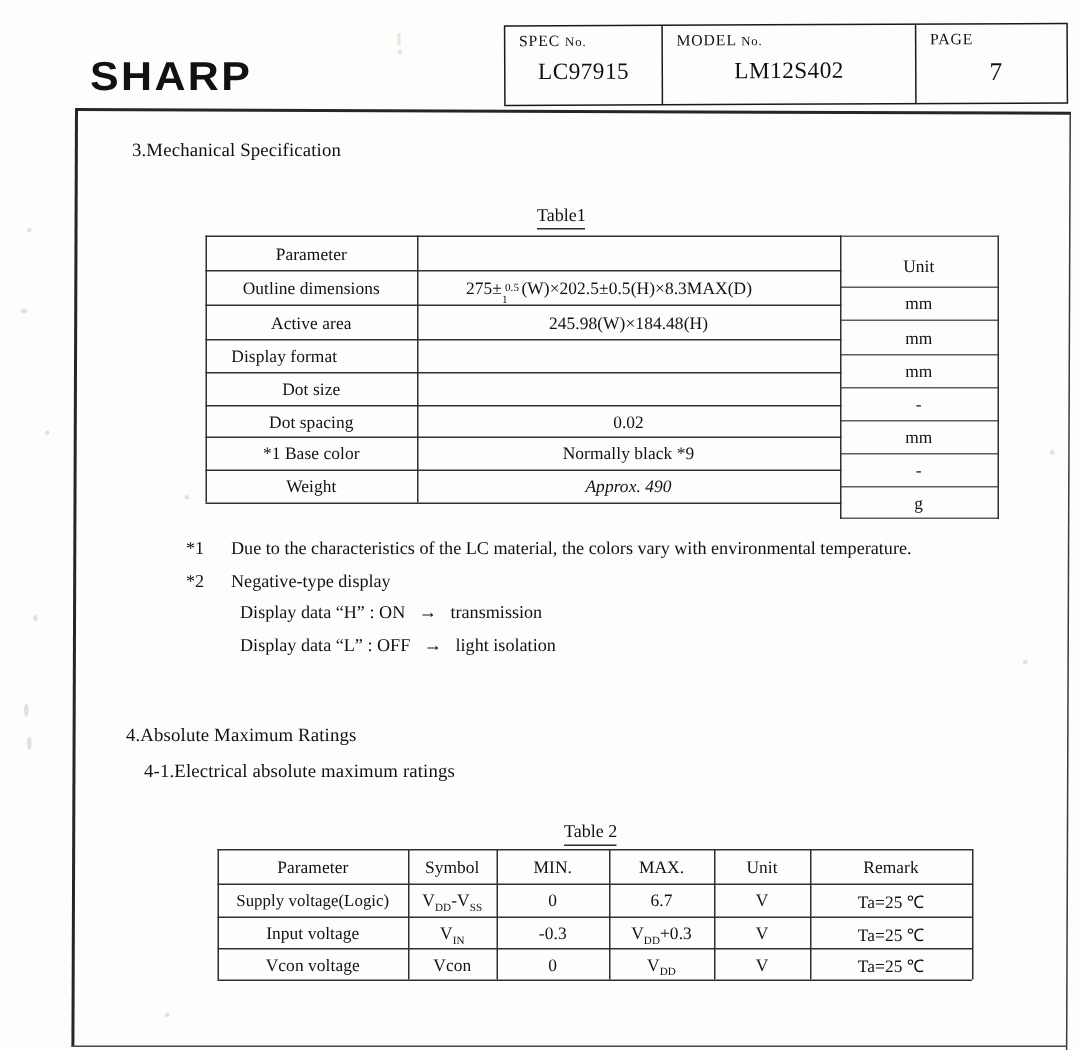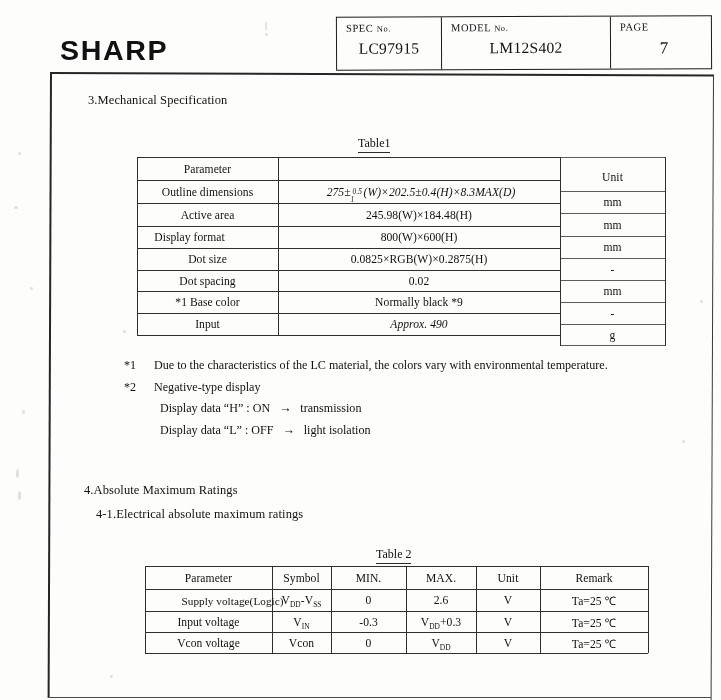--- a/index.html
+++ b/index.html
@@ -237,48 +237,46 @@
 
   <div class="vline" style="left:137px;top:157px;height:178px;"></div>
   <div class="vline" style="left:278px;top:157px;height:178px;"></div>
   <div class="vline" style="left:560px;top:157px;height:189px;"></div>
   <div class="vline" style="left:665px;top:157px;height:189px;"></div>
 
   <div class="cellbox" style="left:137px;top:158px;width:141px;height:22px;">Parameter</div>
   <div class="cellbox" style="left:560px;top:163px;width:105px;height:28px;">Unit</div>
 
   <div class="cellbox" style="left:137px;top:181px;width:141px;height:22px;">Outline dimensions</div>
-  <div class="cellbox" style="left:280px;top:181px;width:282px;height:22px;font-style:italic;">
+  <div class="cellbox" style="left:265px;top:181px;width:282px;height:22px;">
     <span>
-      <span>275</span><span>±</span><span style="display:inline-block;position:relative;width:13px;"><sup style="position:absolute;left:2px;top:-4px;">0.5</sup><sub style="position:absolute;left:0px;top:4px;">1</sub></span><span>(W)×202.5±0.4(H)×8.3MAX(D)</span>
+      <span>275</span><span>±</span><span style="display:inline-block;position:relative;width:13px;"><sup style="position:absolute;left:2px;top:-4px;">0.5</sup><sub style="position:absolute;left:0px;top:4px;">1</sub></span><span>(W)×202.5±0.5(H)×8.3MAX(D)</span>
     </span>
   </div>
   <div class="cellbox" style="left:560px;top:192px;width:105px;height:21px;">mm</div>
 
   <div class="cellbox" style="left:137px;top:204px;width:141px;height:22px;">Active area</div>
   <div class="cellbox" style="left:278px;top:204px;width:282px;height:22px;">245.98(W)×184.48(H)</div>
   <div class="cellbox" style="left:560px;top:214px;width:105px;height:22px;">mm</div>
 
   <div class="cellbox" style="left:119px;top:227px;width:141px;height:21px;">Display format</div>
-  <div class="cellbox" style="left:278px;top:227px;width:282px;height:21px;">800(W)×600(H)</div>
   <div class="cellbox" style="left:560px;top:237px;width:105px;height:21px;">mm</div>
 
   <div class="cellbox" style="left:137px;top:249px;width:141px;height:21px;">Dot size</div>
-  <div class="cellbox" style="left:278px;top:249px;width:282px;height:21px;">0.0825×RGB(W)×0.2875(H)</div>
   <div class="cellbox" style="left:560px;top:259px;width:105px;height:21px;">-</div>
 
   <div class="cellbox" style="left:137px;top:271px;width:141px;height:20px;">Dot spacing</div>
   <div class="cellbox" style="left:278px;top:271px;width:282px;height:20px;">0.02</div>
   <div class="cellbox" style="left:560px;top:281px;width:105px;height:21px;">mm</div>
 
   <div class="cellbox" style="left:137px;top:292px;width:141px;height:21px;">*1    Base color</div>
   <div class="cellbox" style="left:278px;top:292px;width:282px;height:21px;">Normally black    *9</div>
   <div class="cellbox" style="left:560px;top:303px;width:105px;height:21px;">-</div>
 
-  <div class="cellbox" style="left:137px;top:314px;width:141px;height:21px;">Input</div>
+  <div class="cellbox" style="left:137px;top:314px;width:141px;height:21px;">Weight</div>
   <div class="cellbox" style="left:278px;top:314px;width:282px;height:21px;font-style:italic;">Approx. 490</div>
   <div class="cellbox" style="left:560px;top:325px;width:105px;height:21px;">g</div>
 
   <div class="fnote" id="fn1">
     <span class="fstar">*1</span>
     <span class="ftext">Due to the characteristics of the LC material, the colors vary with environmental temperature.</span>
   </div>
   <div class="fnote" id="fn2">
     <span class="fstar" style="position:absolute;left:0;top:0;">*2</span>
     <span class="ftext">Negative-type display</span>
@@ -310,26 +308,26 @@
   <div class="vline" style="left:540px;top:566px;height:87px;"></div>
   <div class="vline" style="left:648px;top:566px;height:87px;"></div>
 
   <div class="cellbox" style="left:145px;top:567px;width:127px;height:22px;">Parameter</div>
   <div class="cellbox" style="left:272px;top:567px;width:59px;height:22px;">Symbol</div>
   <div class="cellbox" style="left:331px;top:567px;width:75px;height:22px;">MIN.</div>
   <div class="cellbox" style="left:406px;top:567px;width:70px;height:22px;">MAX.</div>
   <div class="cellbox" style="left:476px;top:567px;width:64px;height:22px;">Unit</div>
   <div class="cellbox" style="left:540px;top:567px;width:108px;height:22px;">Remark</div>
 
-  <div class="cellbox" style="left:159px;top:590px;width:127px;height:21px;font-size:11.2px;padding-left:10px;">Supply voltage(Logic)</div>
+  <div class="cellbox" style="left:145px;top:590px;width:127px;height:21px;font-size:11.2px;">Supply voltage(Logic)</div>
   <div class="cellbox" style="left:272px;top:590px;width:59px;height:21px;">
     <span><span>V</span><sub>DD</sub><span>-</span><span>V</span><sub>SS</sub></span>
   </div>
   <div class="cellbox" style="left:331px;top:590px;width:75px;height:21px;">0</div>
-  <div class="cellbox" style="left:406px;top:590px;width:70px;height:21px;">2.6</div>
+  <div class="cellbox" style="left:406px;top:590px;width:70px;height:21px;">6.7</div>
   <div class="cellbox" style="left:476px;top:590px;width:64px;height:21px;">V</div>
   <div class="cellbox" style="left:540px;top:590px;width:108px;height:21px;">Ta=25  ℃</div>
 
   <div class="cellbox" style="left:145px;top:612px;width:127px;height:20px;">Input voltage</div>
   <div class="cellbox" style="left:272px;top:612px;width:59px;height:20px;">
     <span><span>V</span><sub>IN</sub></span>
   </div>
   <div class="cellbox" style="left:331px;top:612px;width:75px;height:20px;">-0.3</div>
   <div class="cellbox" style="left:406px;top:612px;width:70px;height:20px;">
     <span><span>V</span><sub>DD</sub><span>+0.3</span></span>

